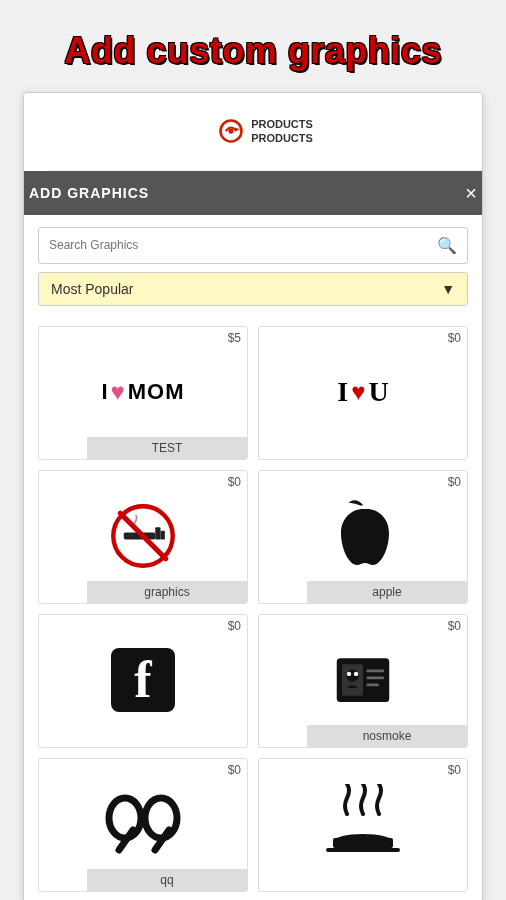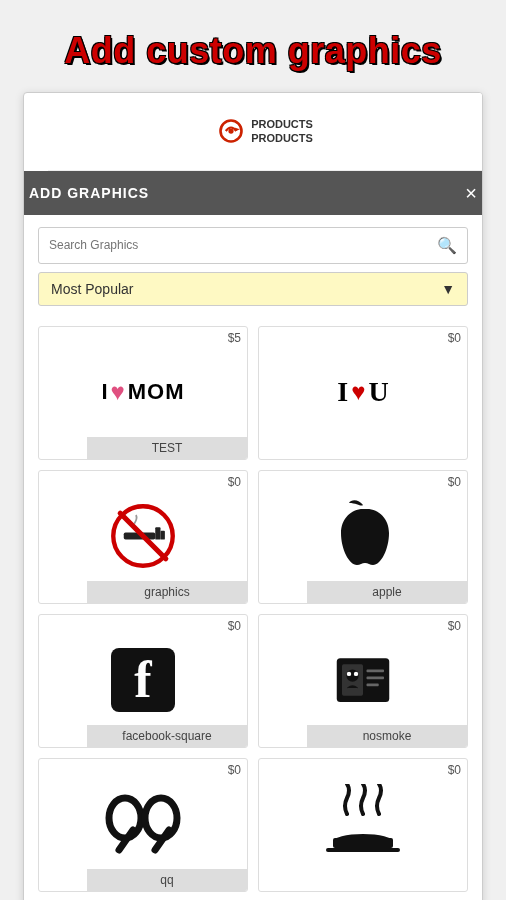--- a/index.html
+++ b/index.html
@@ -318,21 +318,20 @@
         </svg>
       </div>
       <div class="item-label">apple</div>
     </div>
 
     <div class="grid-item">
       <div class="item-price">$0</div>
       <div class="item-image">
         <div class="facebook-icon">f</div>
       </div>
-      <div class="item-label">facebook-square</div>
     </div>
 
     <div class="grid-item">
       <div class="item-price">$0</div>
       <div class="item-image">
         <svg class="finder-icon" viewBox="0 0 80 80">
           <rect x="10" y="15" width="60" height="50" rx="4" fill="#111"></rect>
           <rect x="16" y="22" width="24" height="36" rx="2" fill="#333"></rect>
           <circle cx="28" cy="35" r="7" fill="#111"></circle>
           <path d="M22 49 Q28 44 34 49" fill="#111" stroke="#111"></path>

